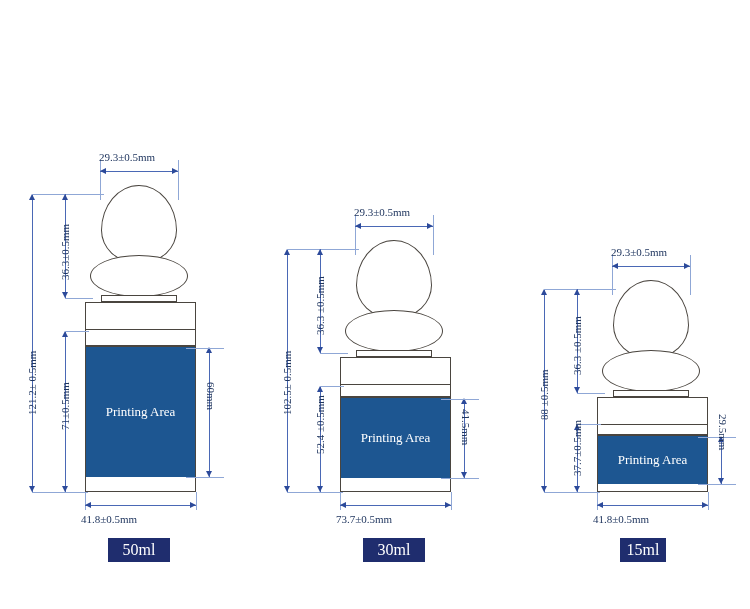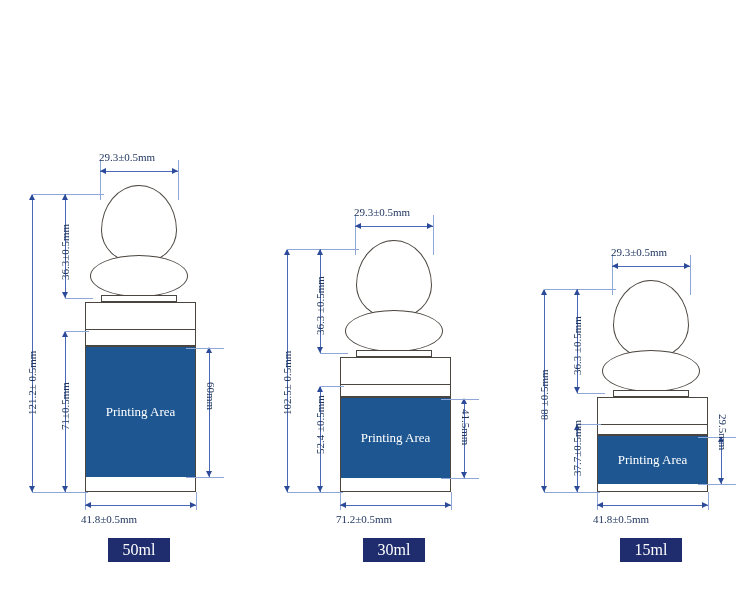--- a/index.html
+++ b/index.html
@@ -224,21 +224,21 @@
     <div class="arrow arrow-down" style="left:461px;top:472px;"></div>
     <div class="ext-line" style="left:441px;top:399px;width:38px;"></div>
     <div class="ext-line" style="left:441px;top:478px;width:38px;"></div>
     <div class="dim-label vert-right" style="left:471px;top:409px;">41.5mm</div>
 
     <div class="ext-line-v" style="left:340px;top:492px;height:18px;"></div>
     <div class="ext-line-v" style="left:451px;top:492px;height:18px;"></div>
     <div class="dim-line-h" style="left:340px;top:505px;width:111px;"></div>
     <div class="arrow arrow-left" style="left:340px;top:502px;"></div>
     <div class="arrow arrow-right" style="left:445px;top:502px;"></div>
-    <div class="dim-label" style="left:336px;top:514px;">71.2±0.5mm</div>
+    <div class="dim-label" style="left:336px;top:514px;">73.7±0.5mm</div>
 
     <div class="badge" style="left:363px;top:538px;width:62px;">30ml</div>
   </div>
 
   <div class="bottle-group" style="left:0px;top:0px;width:260px;height:609px;">
 
     <div class="ext-line-v" style="left:612px;top:255px;height:40px;"></div>
     <div class="ext-line-v" style="left:690px;top:255px;height:40px;"></div>
     <div class="dim-line-h" style="left:612px;top:266px;width:78px;"></div>
     <div class="arrow arrow-left" style="left:612px;top:263px;"></div>
@@ -281,16 +281,16 @@
     <div class="ext-line" style="left:698px;top:484px;width:38px;"></div>
     <div class="dim-label vert-right" style="left:728px;top:414px;">29.5mm</div>
 
     <div class="ext-line-v" style="left:597px;top:492px;height:18px;"></div>
     <div class="ext-line-v" style="left:708px;top:492px;height:18px;"></div>
     <div class="dim-line-h" style="left:597px;top:505px;width:111px;"></div>
     <div class="arrow arrow-left" style="left:597px;top:502px;"></div>
     <div class="arrow arrow-right" style="left:702px;top:502px;"></div>
     <div class="dim-label" style="left:593px;top:514px;">41.8±0.5mm</div>
 
-    <div class="badge" style="left:620px;top:538px;width:62px;">15ml</div>
+    <div class="badge" style="left:620px;top:538px;width:46px;">15ml</div>
   </div>
 
 </div>
 
 </body></html>

